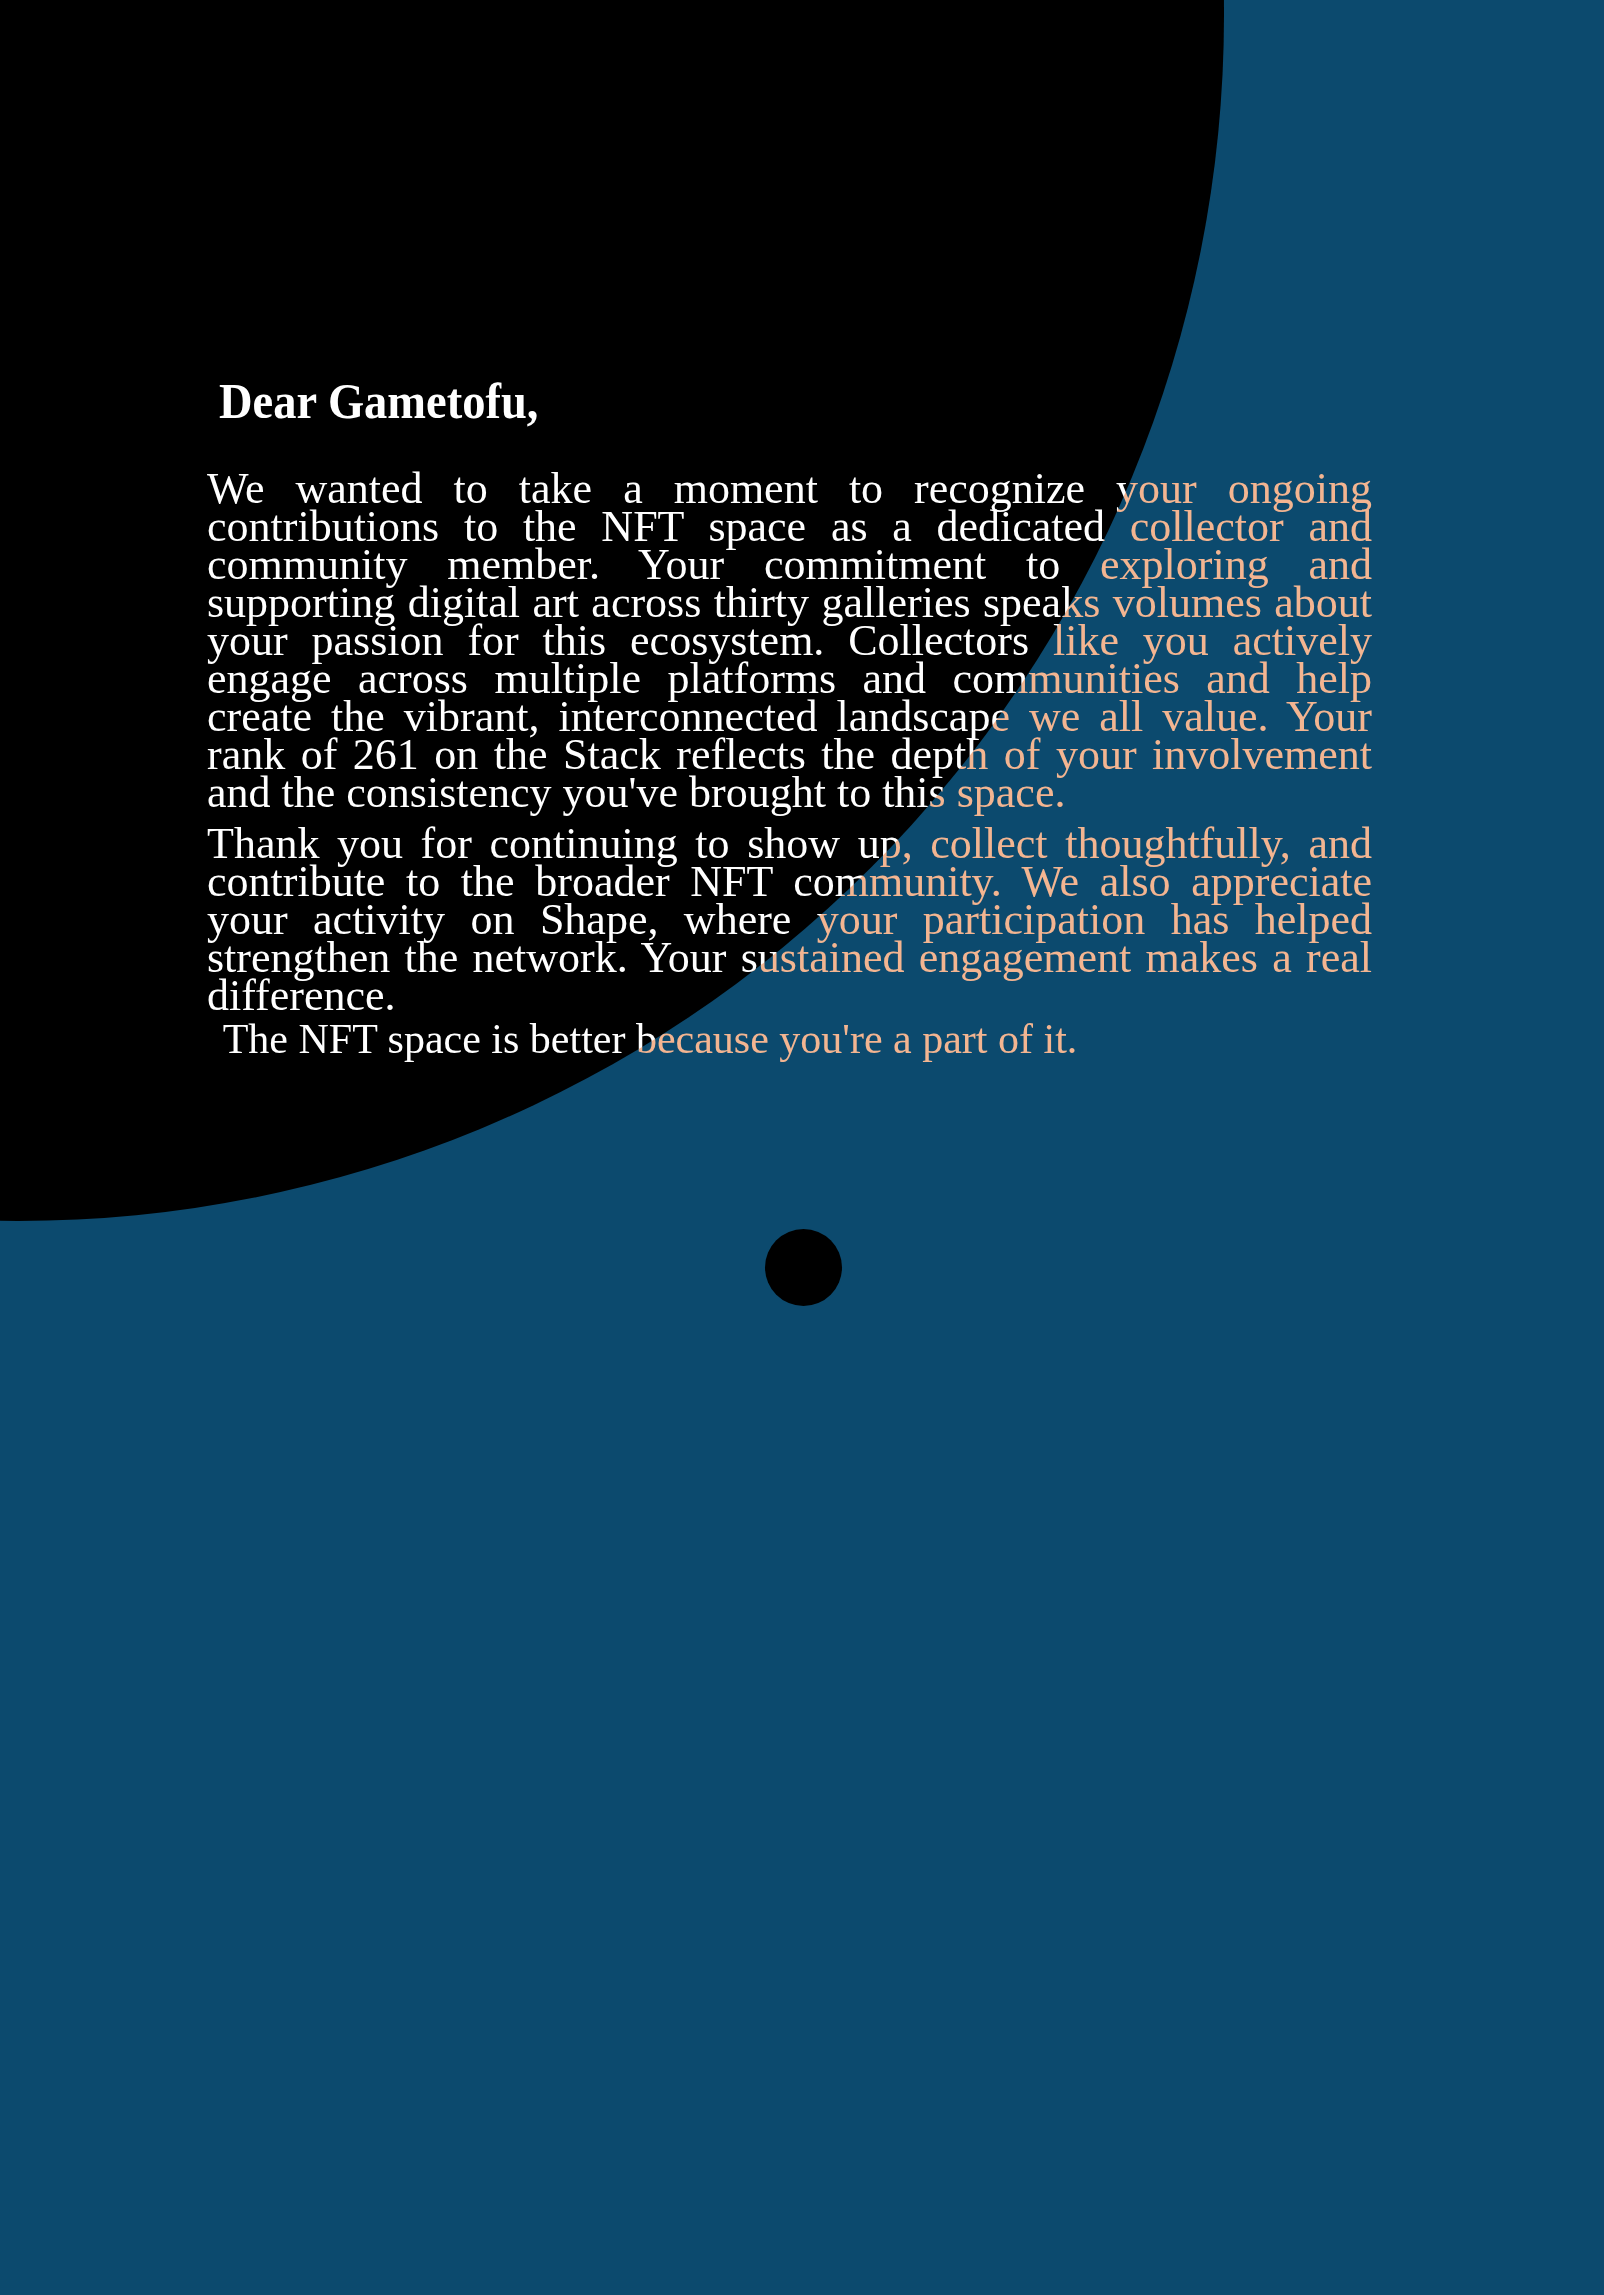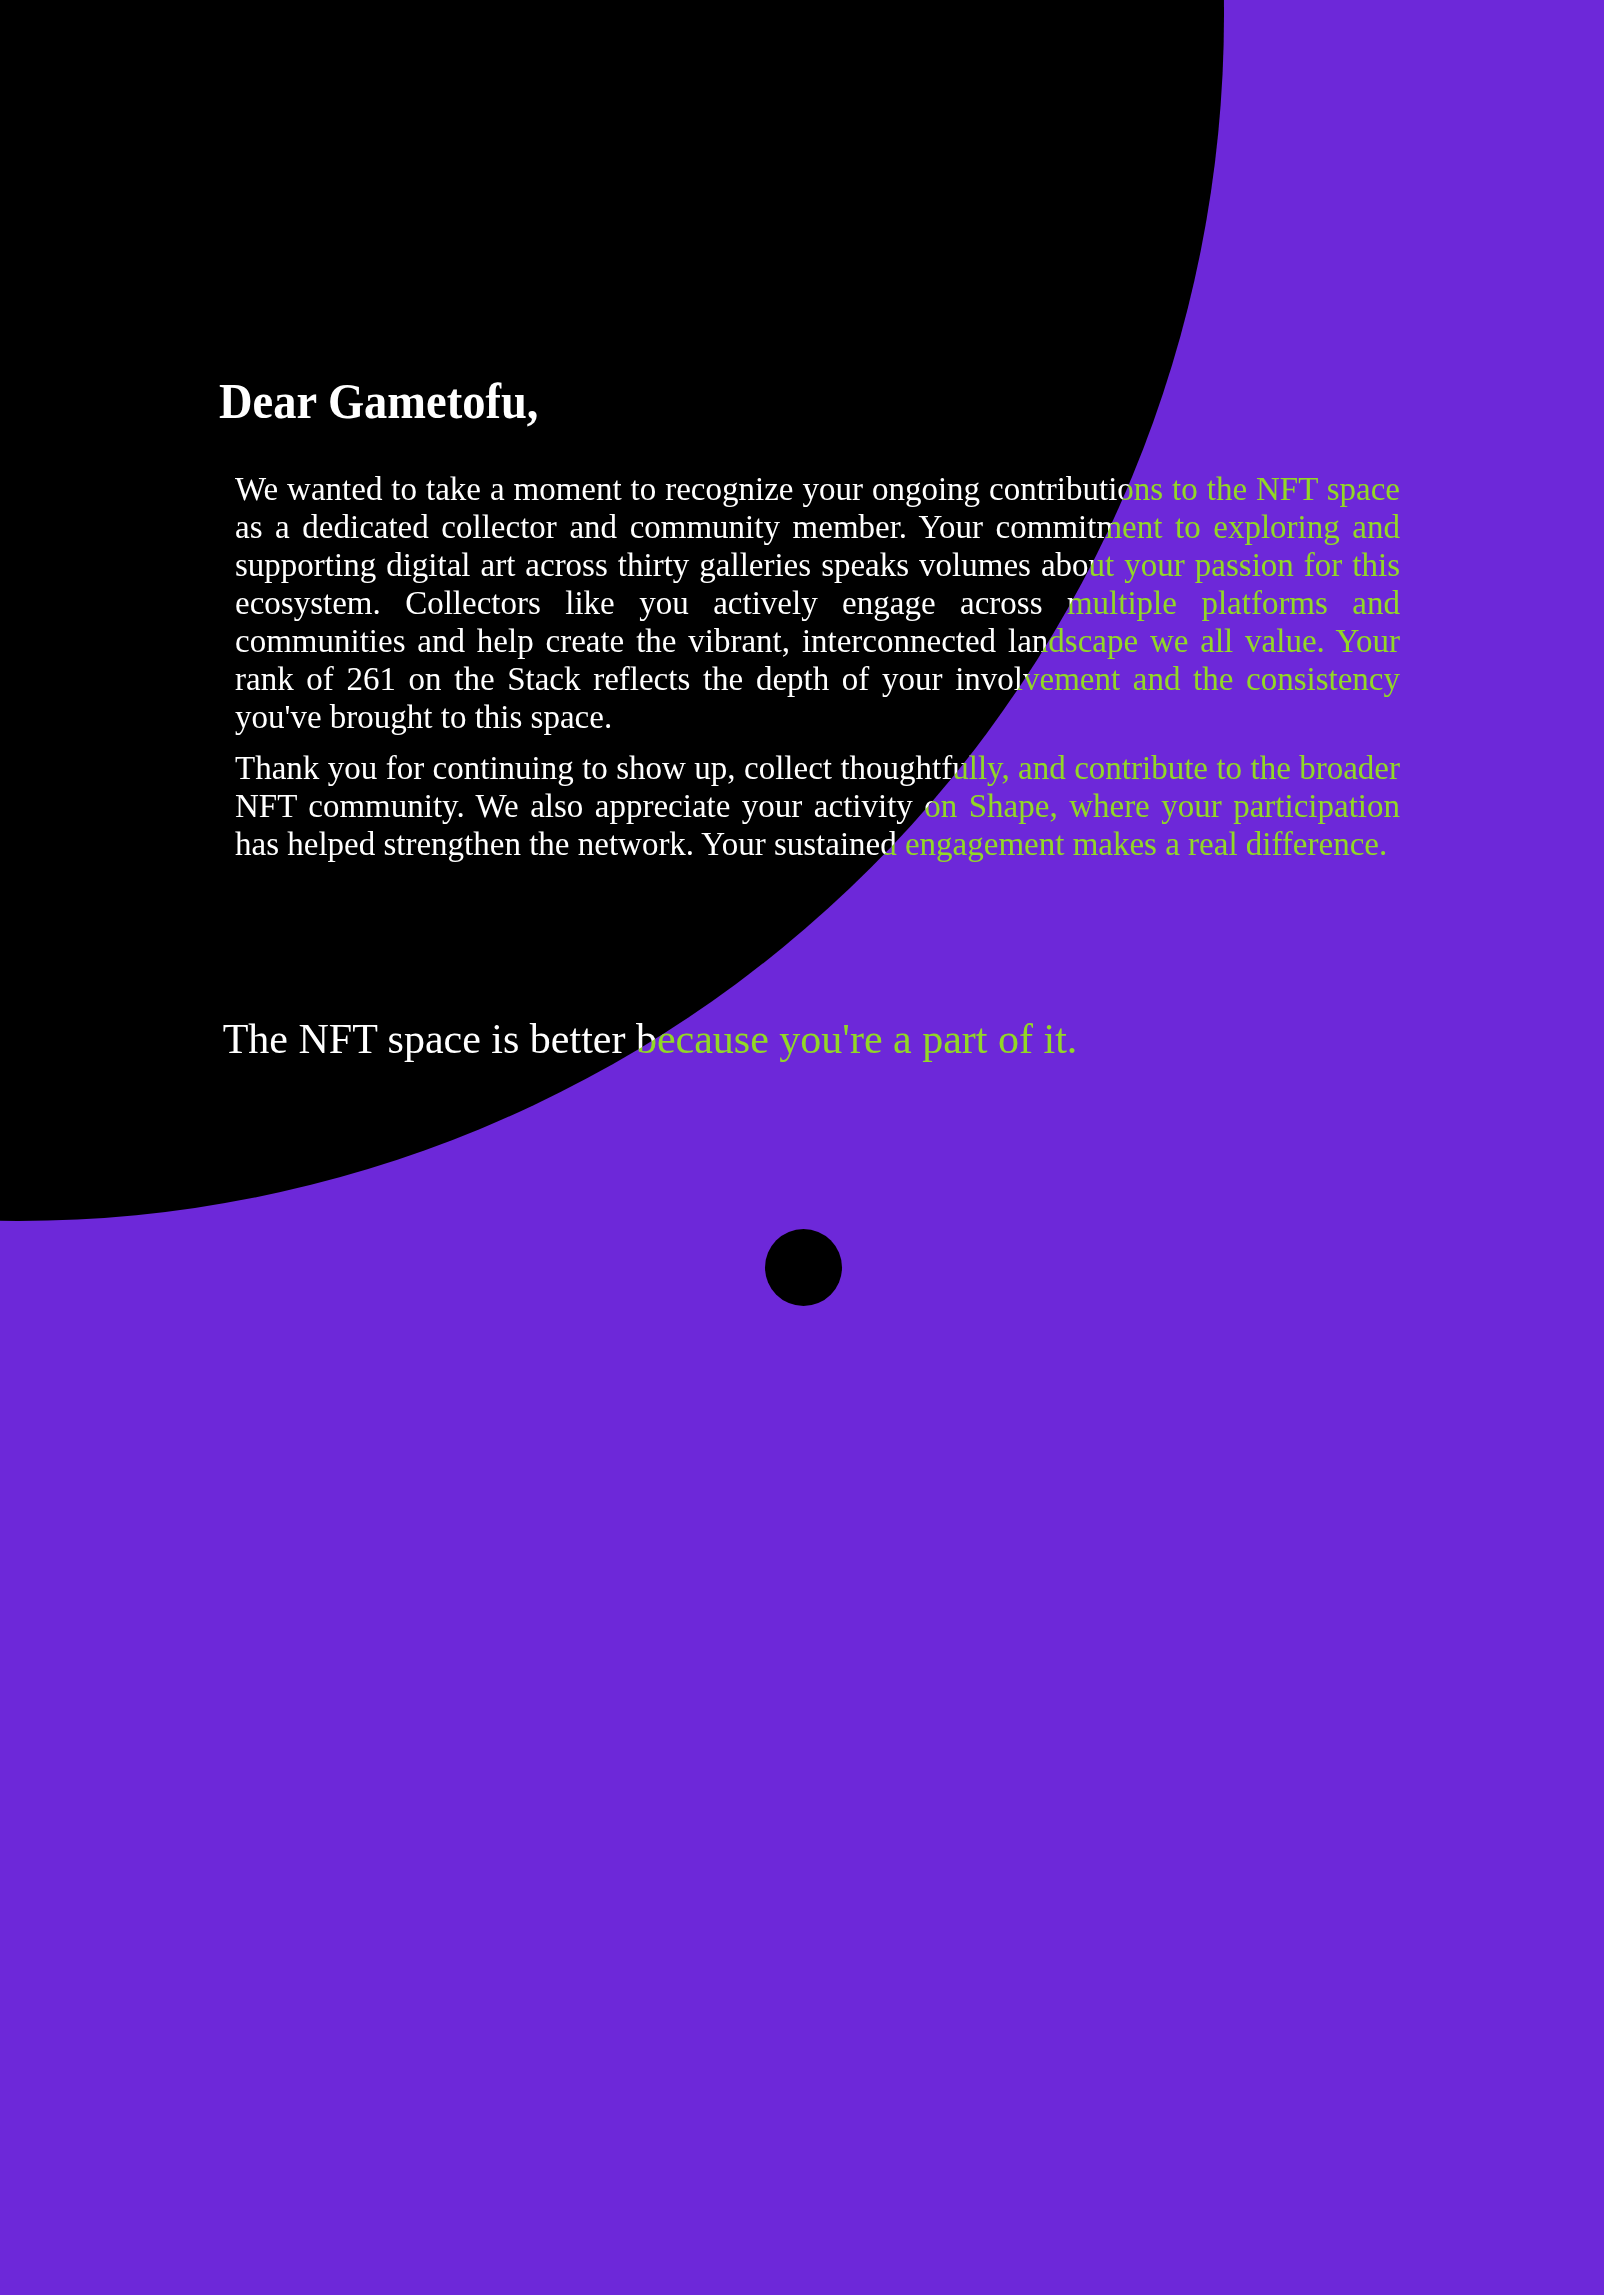--- a/index.html
+++ b/index.html
@@ -4,21 +4,21 @@
 <style>
   html, body {
     margin: 0;
     padding: 0;
     background: #ffffff;
   }
   .page {
     position: relative;
     width: 1604px;
     height: 2295px;
-    background: #6d28d9;
+    background: #0c4a6e;
     overflow: hidden;
     font-family: "Liberation Serif", "DejaVu Serif", serif;
   }
   .decor-layer {
     position: absolute;
     inset: 0;
   }
   .hero-circle {
     position: absolute;
     left: -1188px;
@@ -51,24 +51,24 @@
     margin: 0;
     font-size: 50px;
     line-height: 1;
     font-weight: bold;
     white-space: nowrap;
     transform: scaleX(0.93);
     transform-origin: left top;
   }
   .letter-body {
     position: absolute;
-    left: 235px;
+    left: 207px;
     top: 470px;
     width: 1165px;
-    font-size: 33px;
+    font-size: 44px;
     line-height: 38px;
     text-align: justify;
     hyphens: none;
   }
   .letter-body p {
     margin: 0;
   }
   .letter-body p + p {
     margin-top: 13px;
   }

